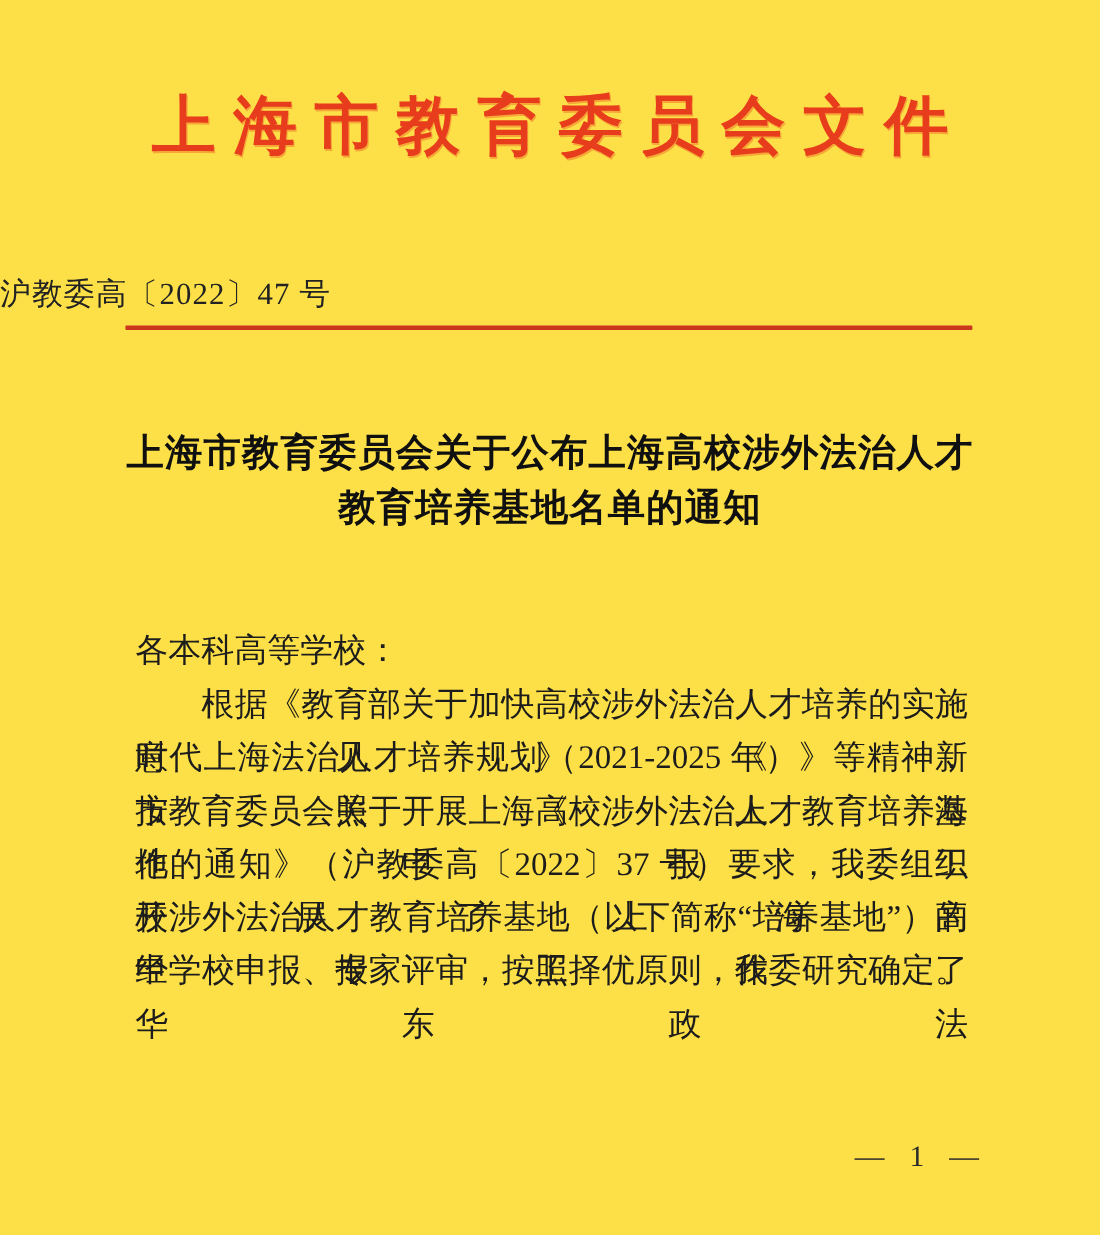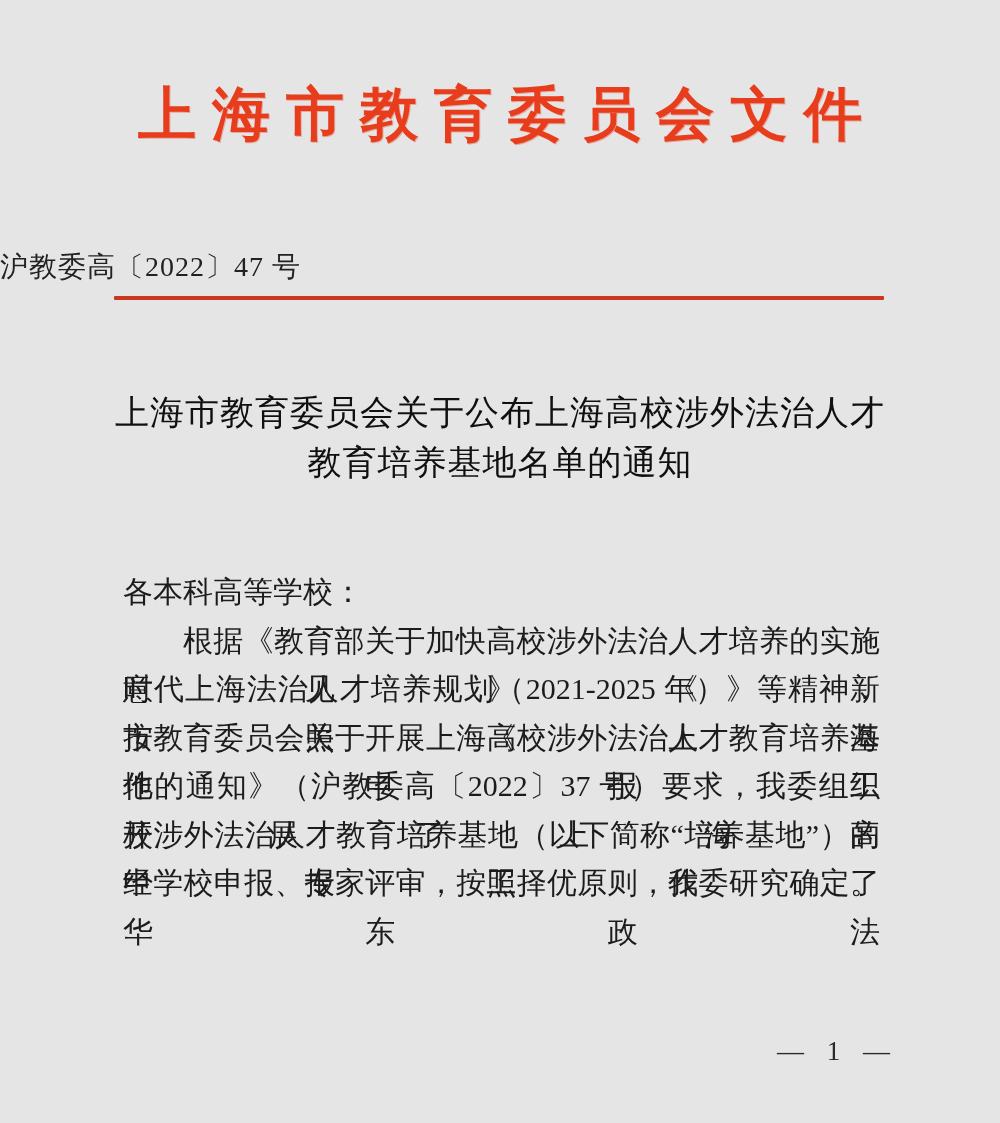--- a/index.html
+++ b/index.html
@@ -5,21 +5,21 @@
   html, body {
     margin: 0;
     padding: 0;
     background: #ffffff;
   }
   .page {
     position: relative;
     width: 1000px;
     height: 1123px;
     margin: 0 auto;
-    background: #e5e5e5;
+    background: #fde047;
     overflow: hidden;
     font-family: "Liberation Serif", "DejaVu Serif", serif;
     color: #1f1f1f;
   }
   
   .org-header {
     position: absolute;
     top: 76px;
     left: 0;
     right: 0;
@@ -53,21 +53,21 @@
     background: #c9371f;
     border-radius: 1px;
   }
   
   .doc-title {
     position: absolute;
     top: 388px;
     left: 60px;
     right: 60px;
     text-align: center;
-    font-weight: normal;
+    font-weight: bold;
     font-size: 34px;
     line-height: 50px;
     color: #101010;
     letter-spacing: 1px;
   }
   
   .body-text {
     position: absolute;
     top: 568px;
     left: 123px;

